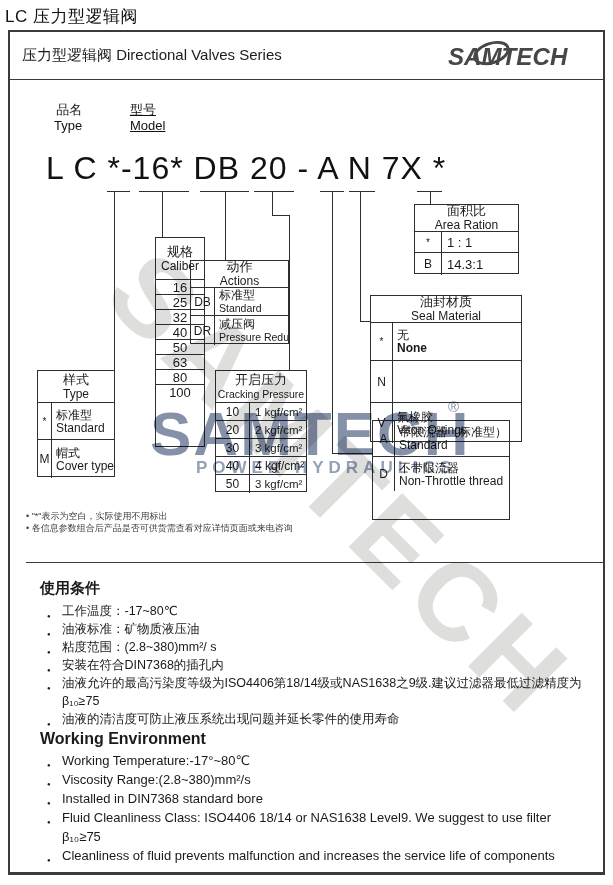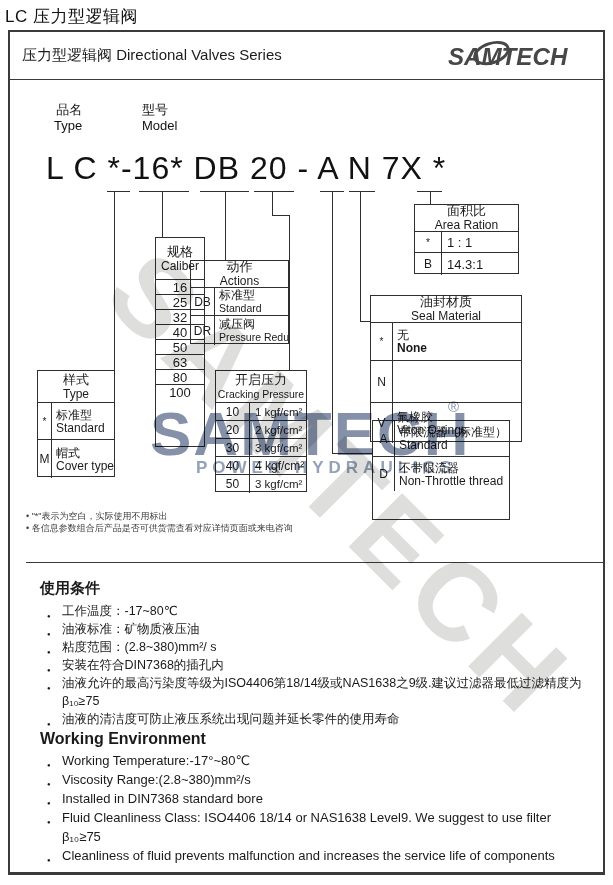--- a/index.html
+++ b/index.html
@@ -100,21 +100,21 @@
         <text x="2" y="26" font-size="25" font-weight="bold" font-style="italic" font-family="Liberation Sans, DejaVu Sans, sans-serif" fill="#474747">SAMTECH</text>
         <ellipse cx="47" cy="14" rx="18" ry="10" fill="none" stroke="#474747" stroke-width="3" transform="rotate(-18 47 14)"></ellipse>
       </svg>
     </span>
   </div>
 
   <div class="abs lbl2" style="left:44px; top:70px;text-align:right;">
     <div>品名</div>
     <div>Type</div>
   </div>
-  <div class="abs lbl2" style="left:132px; top:70px;">
+  <div class="abs lbl2" style="left:120px; top:70px;text-decoration:underline;">
     <div>型号</div>
     <div>Model</div>
   </div>
 
   <div class="abs model-code" style="left:36px; top:118px;">L C *-16* DB 20 - A N 7X *</div>
 
   <div class="ln" style="left:97px;  top:159px; width:23px; height:1.4px;"></div>
   <div class="ln" style="left:129px; top:159px; width:50px; height:1.4px;"></div>
   <div class="ln" style="left:190px; top:159px; width:49px; height:1.4px;"></div>
   <div class="ln" style="left:244px; top:159px; width:40px; height:1.4px;"></div>

